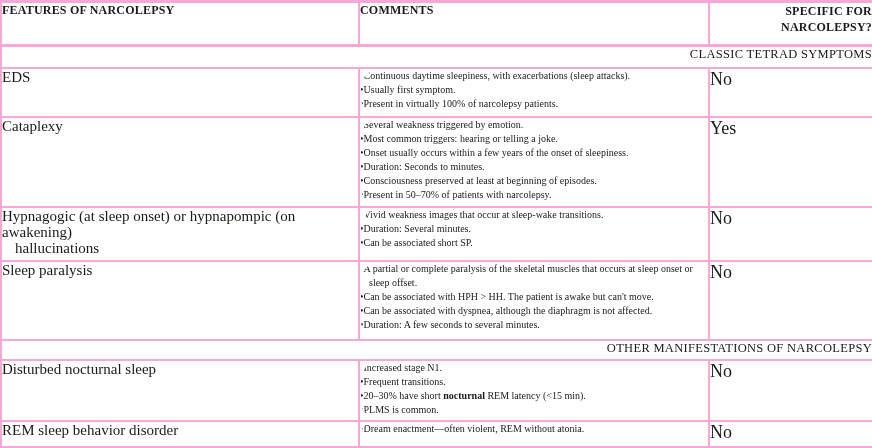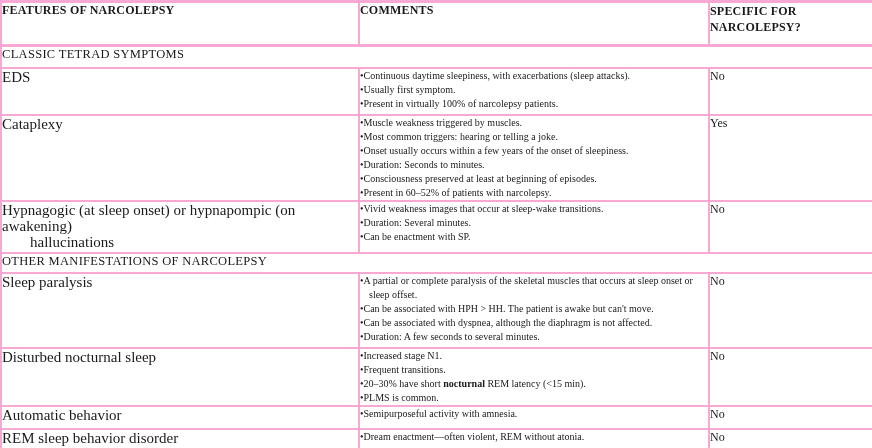--- a/index.html
+++ b/index.html
@@ -30,62 +30,63 @@
 
   
   th.h-features, th.h-comments {
     text-align: left;
     font-weight: bold;
     font-size: 12px;
     letter-spacing: 0.2px;
     padding: 15px 4px 0 8px;
   }
   th.h-specific {
-    text-align: left;
+    text-align: right;
     font-weight: bold;
     font-size: 12px;
     letter-spacing: 0.2px;
     padding: 7px 2px 0 6px;
     line-height: 16px;
   }
   th.h-specific .line2 { padding-left: 0; }
 
   
   td.section-cell {
     vertical-align: middle;
     font-size: 12.5px;
     letter-spacing: 0.3px;
     padding: 1px 4px 1px 8px;
+    text-align: right;
   }
 
   
   td.feature-cell {
     font-size: 15px;
     padding: 4px 6px 0 8px;
     line-height: 16px;
   }
-  td.feature-cell .feature-line2 { padding-left: 28px; }
-
-  
-  td.comments-cell { padding: 3px 4px 0 8px; }
+  td.feature-cell .feature-line2 { padding-left: 13px; }
+
+  
+  td.comments-cell { padding: 3px 4px 0 8px; border-radius: 19px; }
   td.comments-cell ul {
     margin: 0; padding: 0; list-style: none;
   }
   td.comments-cell li {
     font-size: 10px;
     line-height: 14px;
     padding-left: 9px;
     text-indent: -9px;
   }
   td.comments-cell li::before { content: "\2022 "; }
   td.comments-cell li .bold { font-weight: bold; text-align: right; }
 
   
   td.specific-cell {
-    font-size: 12px;
+    font-size: 18px;
     padding: 4px 2px 0 10px;
   }
 </style>
 </head>
 <body>
 
 <div class="page">
   <table class="narco">
     <colgroup>
       <col style="width:358px">
@@ -120,91 +121,80 @@
         </td>
         <td class="specific-cell">No</td>
       </tr>
 
       <tr style="height:85px">
         <td class="feature-cell">
           <div>Cataplexy</div>
         </td>
         <td class="comments-cell">
           <ul>
-              <li><span>Muscle weakness triggered by muscles.</span></li>
+              <li><span>Several weakness triggered by emotion.</span></li>
               <li><span>Most common triggers: hearing or telling a joke.</span></li>
               <li><span>Onset usually occurs within a few years of the onset of sleepiness.</span></li>
               <li><span>Duration: Seconds to minutes.</span></li>
               <li><span>Consciousness preserved at least at beginning of episodes.</span></li>
-              <li><span>Present in 60–52% of patients with narcolepsy.</span></li>
+              <li><span>Present in 50–70% of patients with narcolepsy.</span></li>
             </ul>
         </td>
         <td class="specific-cell">Yes</td>
       </tr>
 
       <tr style="height:52px">
         <td class="feature-cell">
           <div>Hypnagogic (at sleep onset) or hypnapompic (on awakening)</div>
           <div class="feature-line2">hallucinations</div>
         </td>
         <td class="comments-cell">
           <ul>
               <li><span>Vivid weakness images that occur at sleep-wake transitions.</span></li>
               <li><span>Duration: Several minutes.</span></li>
-              <li><span>Can be enactment with SP.</span></li>
-            </ul>
-        </td>
-        <td class="specific-cell">No</td>
-      </tr>
-
-      <tr style="height:20px">
-        <td class="section-cell thick-top" colspan="3">OTHER MANIFESTATIONS OF NARCOLEPSY</td>
+              <li><span>Can be associated short SP.</span></li>
+            </ul>
+        </td>
+        <td class="specific-cell">No</td>
       </tr>
 
       <tr style="height:75px">
         <td class="feature-cell">
           <div>Sleep paralysis</div>
         </td>
         <td class="comments-cell">
           <ul>
               <li><span>A partial or complete paralysis of the skeletal muscles that occurs at sleep onset or sleep offset.</span></li>
               <li><span>Can be associated with HPH &gt; HH. The patient is awake but can't move.</span></li>
               <li><span>Can be associated with dyspnea, although the diaphragm is not affected.</span></li>
               <li><span>Duration: A few seconds to several minutes.</span></li>
             </ul>
         </td>
         <td class="specific-cell">No</td>
       </tr>
 
+      <tr style="height:20px">
+        <td class="section-cell thick-top" colspan="3">OTHER MANIFESTATIONS OF NARCOLEPSY</td>
+      </tr>
+
       <tr style="height:55px">
         <td class="feature-cell">
           <div>Disturbed nocturnal sleep</div>
         </td>
         <td class="comments-cell">
           <ul>
               <li><span>Increased stage N1.</span></li>
               <li><span>Frequent transitions.</span></li>
               <li><span>20–30% have short </span><span class="bold">nocturnal</span><span> REM latency (&lt;15 min).</span></li>
               <li><span>PLMS is common.</span></li>
             </ul>
         </td>
         <td class="specific-cell">No</td>
       </tr>
 
-      <tr style="height:23px">
-        <td class="feature-cell">
-          <div>Automatic behavior</div>
-        </td>
-        <td class="comments-cell">
-          <ul>
-              <li><span>Semipurposeful activity with amnesia.</span></li>
-            </ul>
-        </td>
-        <td class="specific-cell">No</td>
-      </tr>
 
       <tr style="height:25px">
         <td class="feature-cell">
           <div>REM sleep behavior disorder</div>
         </td>
         <td class="comments-cell">
           <ul>
               <li><span>Dream enactment—often violent, REM without atonia.</span></li>
             </ul>
         </td>

